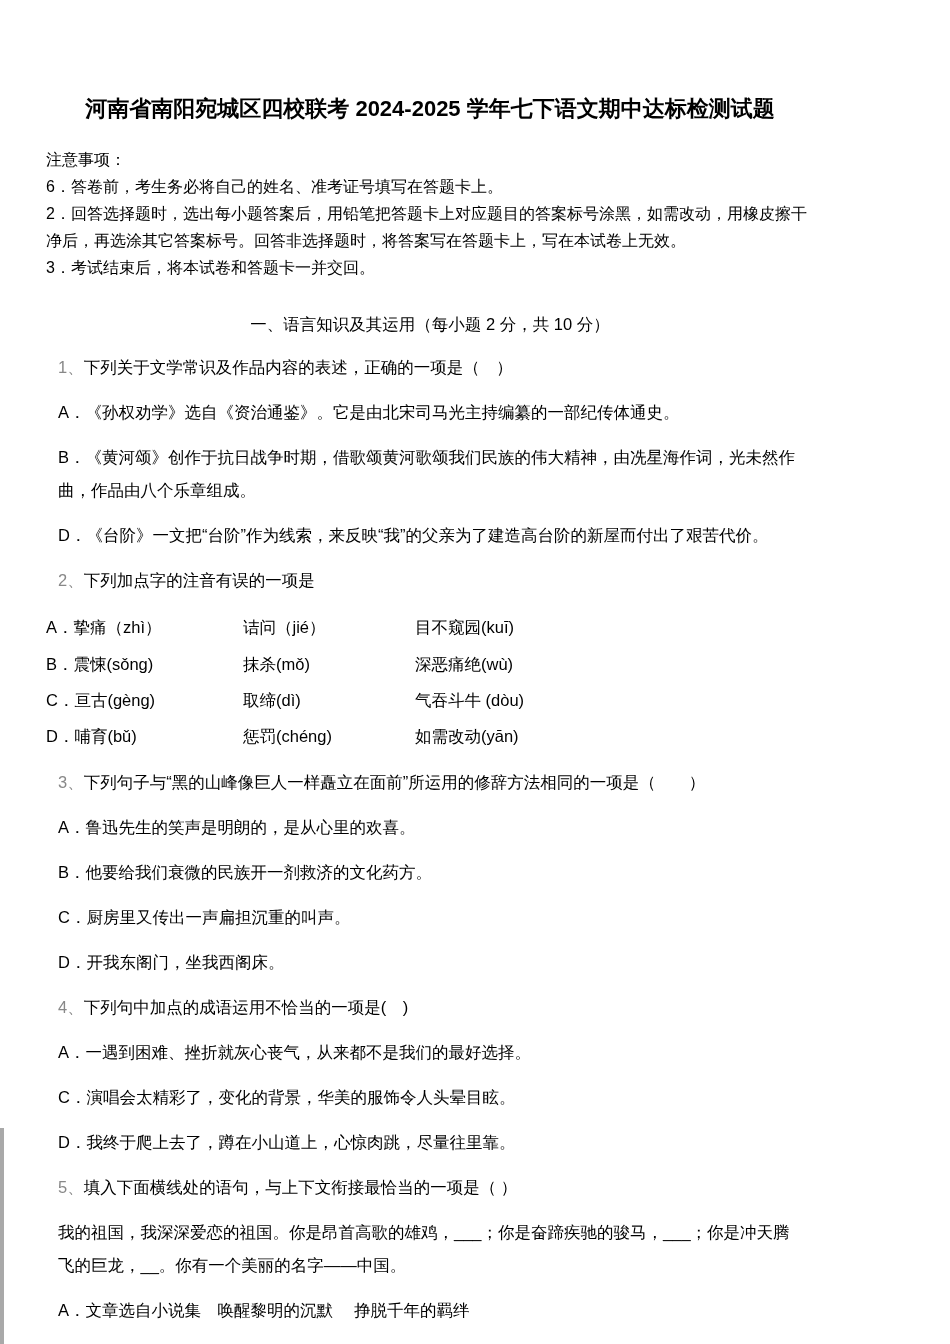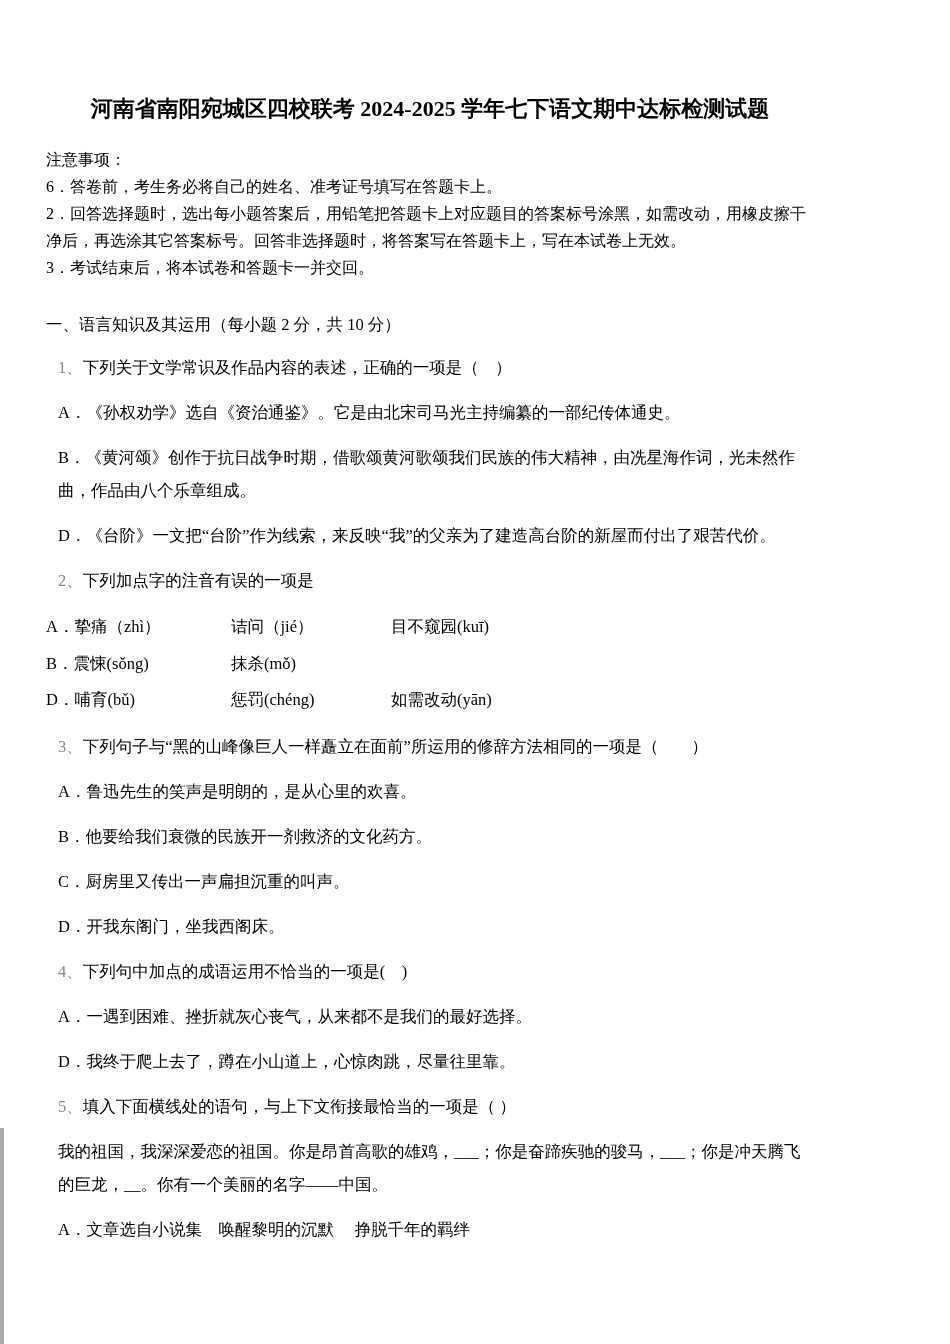--- a/index.html
+++ b/index.html
@@ -2,21 +2,21 @@
 <html><head>
 <meta charset="utf-8">
 <style>
   html, body { margin: 0; padding: 0; background: #ffffff; }
   .page {
     position: relative;
     width: 860px;
     height: 1344px;
     background: #ffffff;
     overflow: hidden;
-    font-family: Liberation Serif, serif;
+    font-family: Liberation Sans, sans-serif;
     color: #000000;
     box-sizing: border-box;
   }
   .content { padding: 95px 46px 0 46px; }
 
   .title {
     font-size: 22px;
     font-weight: 700;
     text-align: center;
     margin: 0 0 22px 0;
@@ -27,35 +27,37 @@
     font-size: 16px;
     line-height: 1.7;
     margin: 0;
   }
   .notice { margin-bottom: 28px; }
 
   .section-heading {
     font-size: 16.5px;
     line-height: 1.8;
     margin: 0;
+    text-align: center;
   }
 
   .q-stem, .option, .passage {
     font-size: 16.5px;
     line-height: 2.0;
     margin: 12px;
   }
   .qnum { color: #888888; }
   .bold { font-weight: 700; }
 
   .pinyin-row {
     display: grid;
     grid-template-columns: 185px 160px 1fr;
     font-size: 16.5px;
     line-height: 2.2;
+    gap: 12px;
   }
 
   .left-edge-bar {
     position: absolute;
     left: 0;
     top: 1128px;
     width: 4px;
     height: 216px;
     background: #a9a9a9;
   }
@@ -90,39 +92,46 @@
       <span class="qnum">2、</span><span>下列加点字的注音有误的一项是</span>
     </p>
     <div class="pinyin-row">
       <span>A．挚痛（zhì）</span>
       <span>诘问（jié）</span>
       <span>目不窥园(kuī)</span>
     </div>
     <div class="pinyin-row">
       <span>B．震悚(sǒng)</span>
       <span>抹杀(mǒ)</span>
+      <span>深恶痛绝(wù)</span>
+    </div>
+    <div class="pinyin-row">
+      <span>C．亘古(gèng)</span>
+      <span>取缔(dì)</span>
+      <span>气吞斗牛 (dòu)</span>
     </div>
     <div class="pinyin-row">
       <span>D．哺育(bǔ)</span>
       <span>惩罚(chéng)</span>
       <span>如需改动(yān)</span>
     </div>
 
     <p class="q-stem">
       <span class="qnum">3、</span><span>下列句子与“黑的山峰像巨人一样矗立在面前”所运用的修辞方法相同的一项是（　　）</span>
     </p>
     <p class="option">A．鲁迅先生的笑声是明朗的，是从心里的欢喜。</p>
     <p class="option">B．他要给我们衰微的民族开一剂救济的文化药方。</p>
     <p class="option">C．厨房里又传出一声扁担沉重的叫声。</p>
     <p class="option">D．开我东阁门，坐我西阁床。</p>
 
     <p class="q-stem">
       <span class="qnum">4、</span><span>下列句中加点的成语运用不恰当的一项是(　)</span>
     </p>
     <p class="option">A．一遇到困难、挫折就灰心丧气，从来都不是我们的最好选择。</p>
+    <p class="option">C．演唱会太精彩了，变化的背景，华美的服饰令人头晕目眩。</p>
     <p class="option">D．我终于爬上去了，蹲在小山道上，心惊肉跳，尽量往里靠。</p>
 
     <p class="q-stem">
       <span class="qnum">5、</span><span>填入下面横线处的语句，与上下文衔接最恰当的一项是（ ）</span>
     </p>
     <p class="passage">我的祖国，我深深爱恋的祖国。你是昂首高歌的雄鸡，___；你是奋蹄疾驰的骏马，___；你是冲天腾飞的巨龙，__。你有一个美丽的名字——中国。</p>
     <p class="option">A．文章选自小说集　唤醒黎明的沉默　 挣脱千年的羁绊</p>
 
   </div>
 </div>

